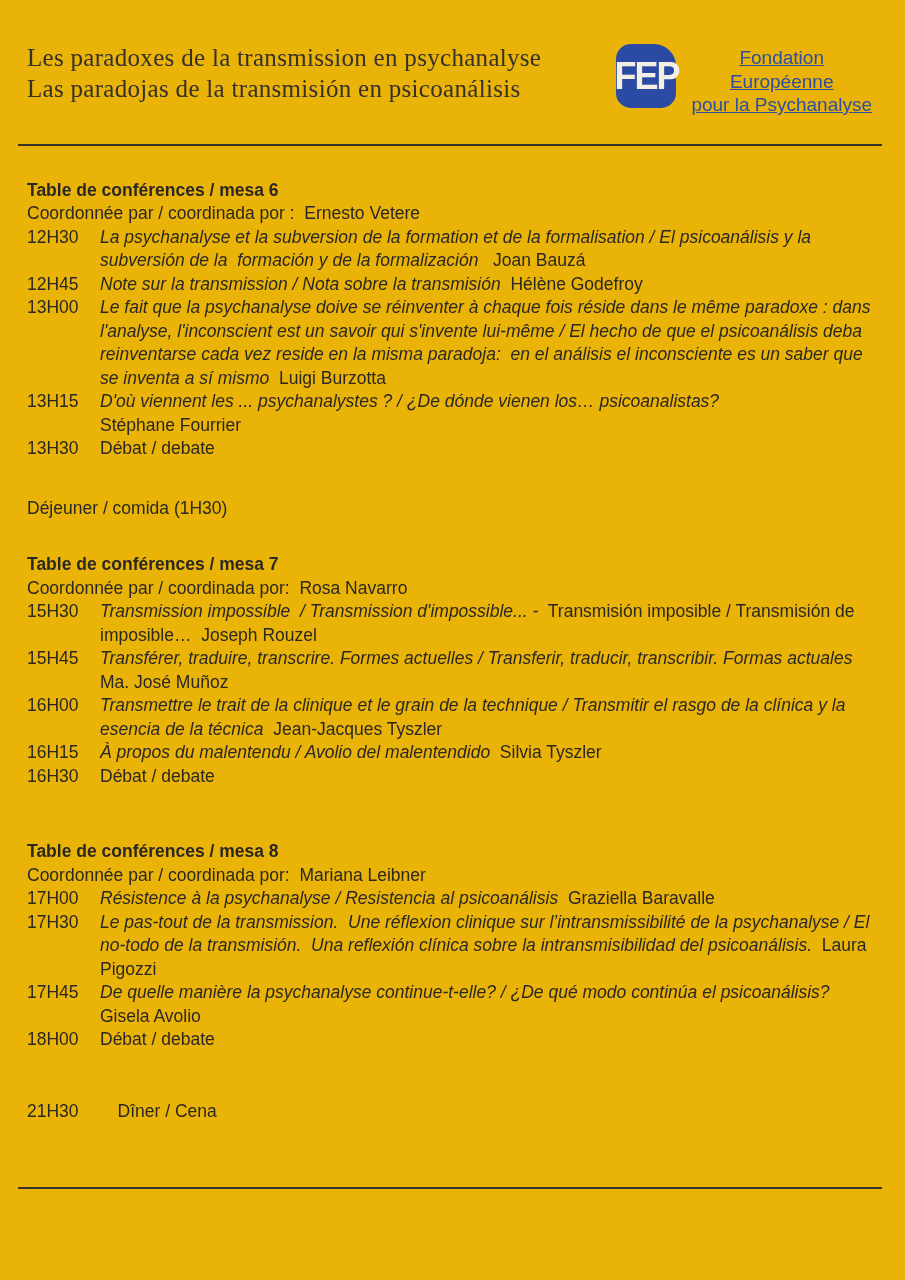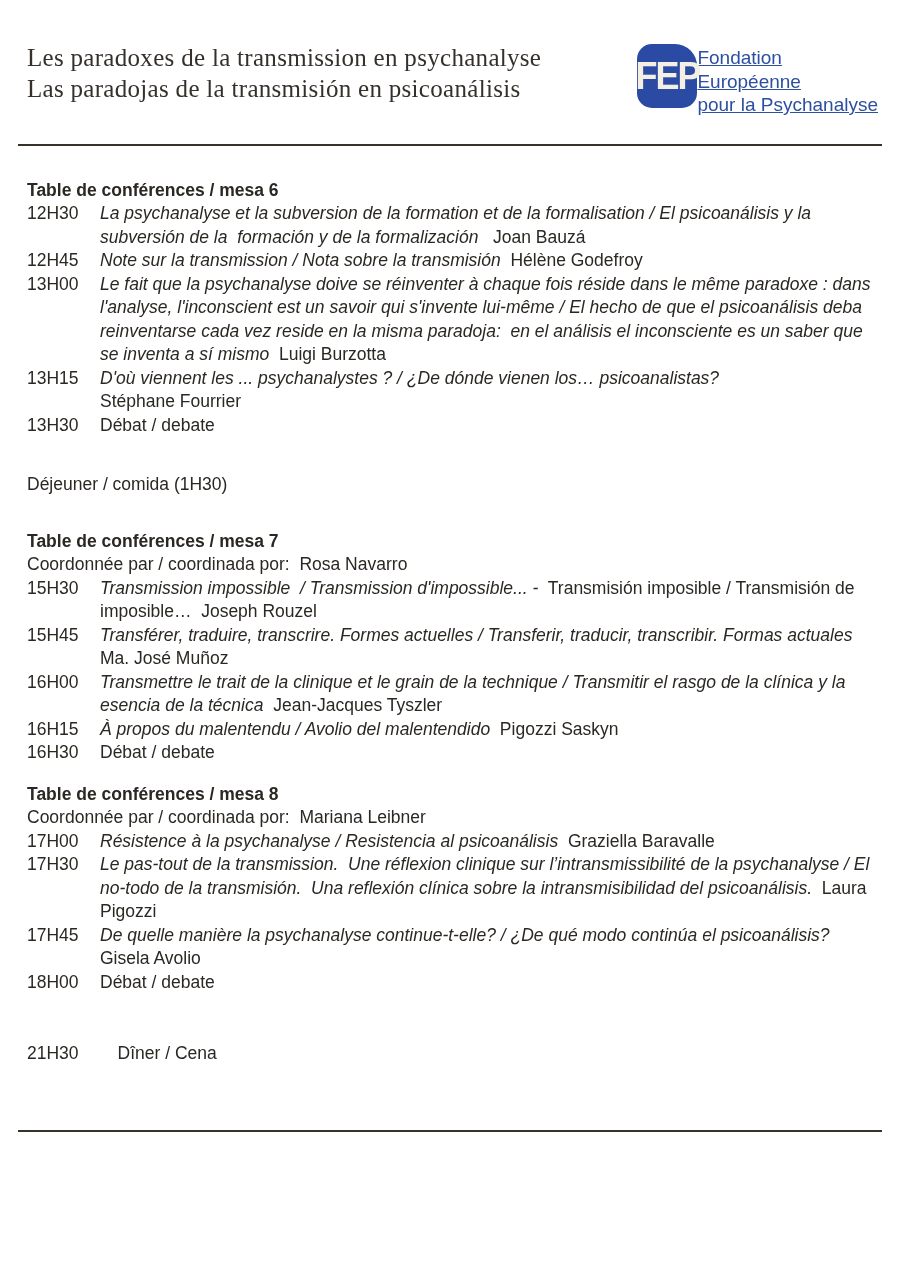--- a/index.html
+++ b/index.html
@@ -1,36 +1,36 @@
 <!DOCTYPE html>
 <html><head>
 <meta charset="utf-8">
 <style>
   html,body { margin:0; padding:0; background:#d8d0ba; }
   .page {
     position:relative;
     width:905px; height:1280px;
     margin:0 auto;
-    background:#ffffff;
+    background:#eab308;
     color:#2b2823;
     font-family:"Liberation Sans", sans-serif;
     font-size:17.5px;
     line-height:23.5px;
     box-sizing:border-box;
     overflow:hidden;
   }
   
   .header {
     display:flex;
     justify-content:space-between;
     align-items:flex-start;
     padding:42px 25px 0 27px;
   }
   .doc-titles { font-family:"Liberation Serif", serif; font-size:25px; line-height:31px; color:#35302a; letter-spacing:0.3px; }
-  .logo-block { display:flex; margin-top:2px; margin-right:2px; }
+  .logo-block { display:flex; gap:15px; margin-top:2px; margin-right:8px;text-align:center; }
   .logo-mark {
     width:60px; height:64px;
     background:#2a4aa3;
     border-radius:15px 22px 15px 15px;
     display:flex; align-items:center; justify-content:center;
     flex:0 0 auto;
   }
   .logo-mark span {
     color:#f3efe2;
     font-weight:bold;
@@ -42,21 +42,21 @@
   .logo-text { color:#2c4fa0; font-size:19px; line-height:23.5px; padding-top:2px;text-decoration:underline; }
   .rule {
     border:none;
     border-top:2px solid #38332a;
     margin:27px 23px 0 18px;
   }
   .rule-bottom { margin-top:64px; }
   
   .content { padding:0 28px 0 27px; }
   .section { margin-top:33px; }
-  .section + .section { margin-top:18px; }
+  .section + .section { margin-top:52px; }
   .section-heading { font-weight:bold; white-space:pre-wrap; }
   .coordinator { white-space:pre-wrap; }
   .row { display:flex; }
   .row .time { flex:0 0 73px; }
   .row .desc { flex:1; white-space:pre-wrap; }
   .row .desc i { }
   .interlude { margin:36px 0 0 0; white-space:pre-wrap; }
   .dinner-row { margin:48px 0 0 0; display:flex;gap:39px; }
   .dinner-row .dinner-label { white-space:pre-wrap; }
 </style>
@@ -80,20 +80,21 @@
         <div>pour la Psychanalyse</div>
       </div>
     </div>
   </div>
 
   <hr class="rule">
 
   <div class="content">
     <div class="section">
         <div class="section-heading">Table de conférences / mesa 6</div>
+        <div class="coordinator">Coordonnée par / coordinada por :  Ernesto Vetere</div>
         <div class="row">
           <span class="time">12H30</span>
           <span class="desc"><i>La psychanalyse et la subversion de la formation et de la formalisation / El psicoanálisis y la subversión de la  formación y de la formalización</i><span>   Joan Bauzá</span></span>
         </div>
         <div class="row">
           <span class="time">12H45</span>
           <span class="desc"><i>Note sur la transmission / Nota sobre la transmisión</i><span>  Hélène Godefroy</span></span>
         </div>
         <div class="row">
           <span class="time">13H00</span>
@@ -119,21 +120,21 @@
         <div class="row">
           <span class="time">15H45</span>
           <span class="desc"><i>Transférer, traduire, transcrire. Formes actuelles / Transferir, traducir, transcribir. Formas actuales</i><span>  Ma. José Muñoz</span></span>
         </div>
         <div class="row">
           <span class="time">16H00</span>
           <span class="desc"><i>Transmettre le trait de la clinique et le grain de la technique / Transmitir el rasgo de la clínica y la esencia de la técnica</i><span>  Jean-Jacques Tyszler</span></span>
         </div>
         <div class="row">
           <span class="time">16H15</span>
-          <span class="desc"><i>À propos du malentendu / Avolio del malentendido</i><span>  Pigozzi Saskyn</span></span>
+          <span class="desc"><i>À propos du malentendu / Avolio del malentendido</i><span>  Silvia Tyszler</span></span>
         </div>
         <div class="row">
           <span class="time">16H30</span>
           <span class="desc"><span>Débat / debate</span></span>
         </div>
       </div>
     <div class="section">
         <div class="section-heading">Table de conférences / mesa 8</div>
         <div class="coordinator">Coordonnée par / coordinada por:  Mariana Leibner</div>
         <div class="row">

